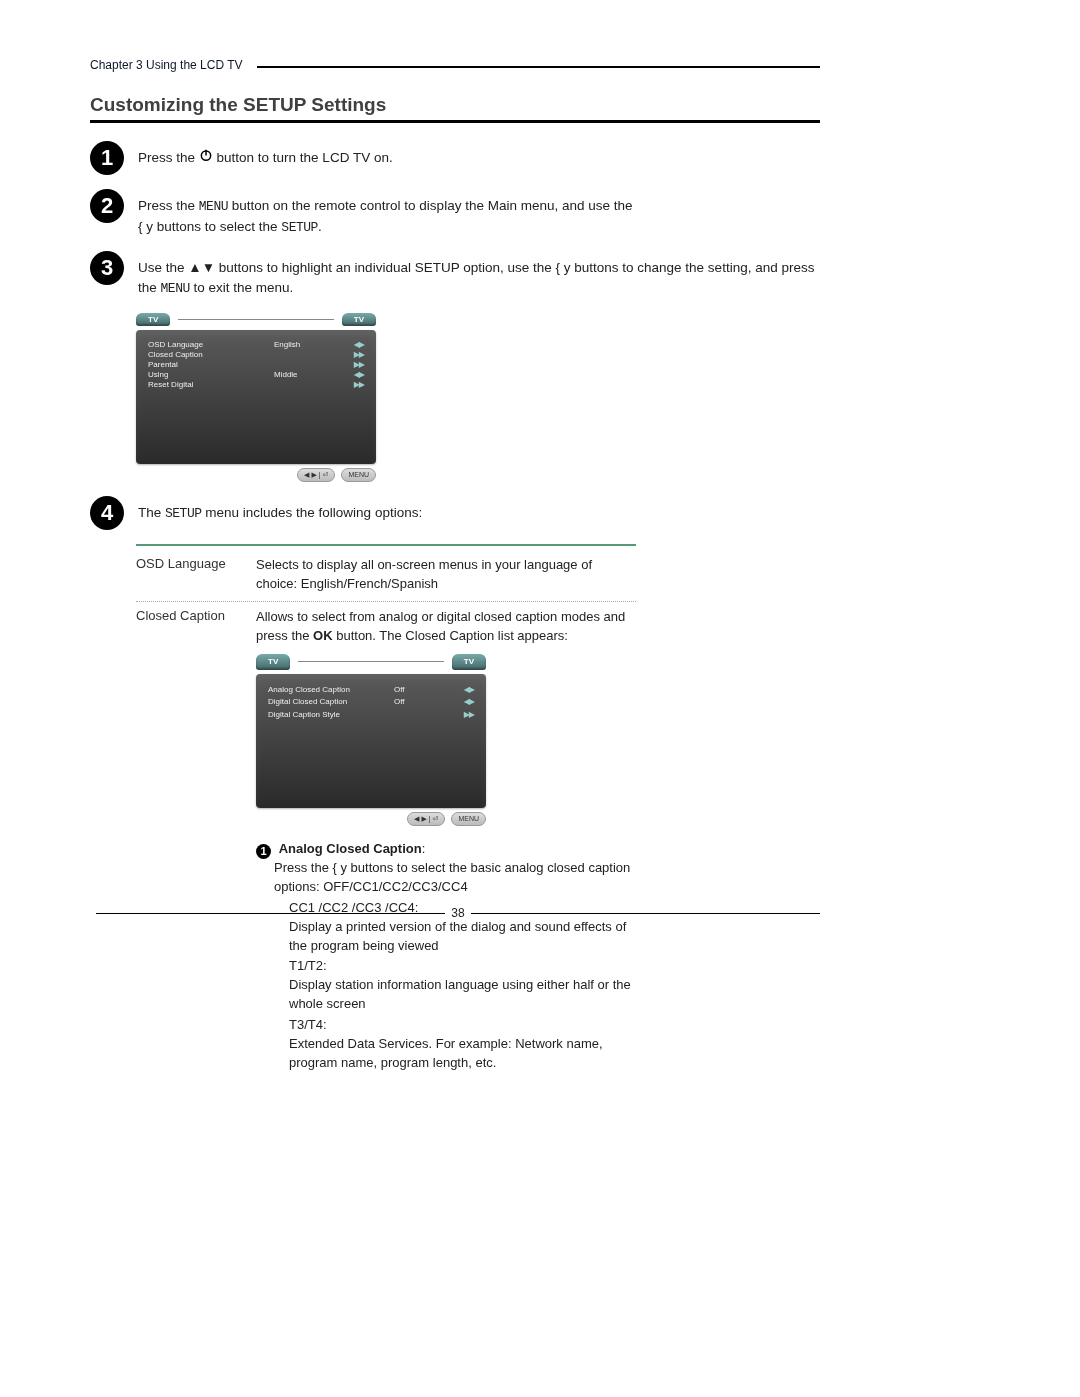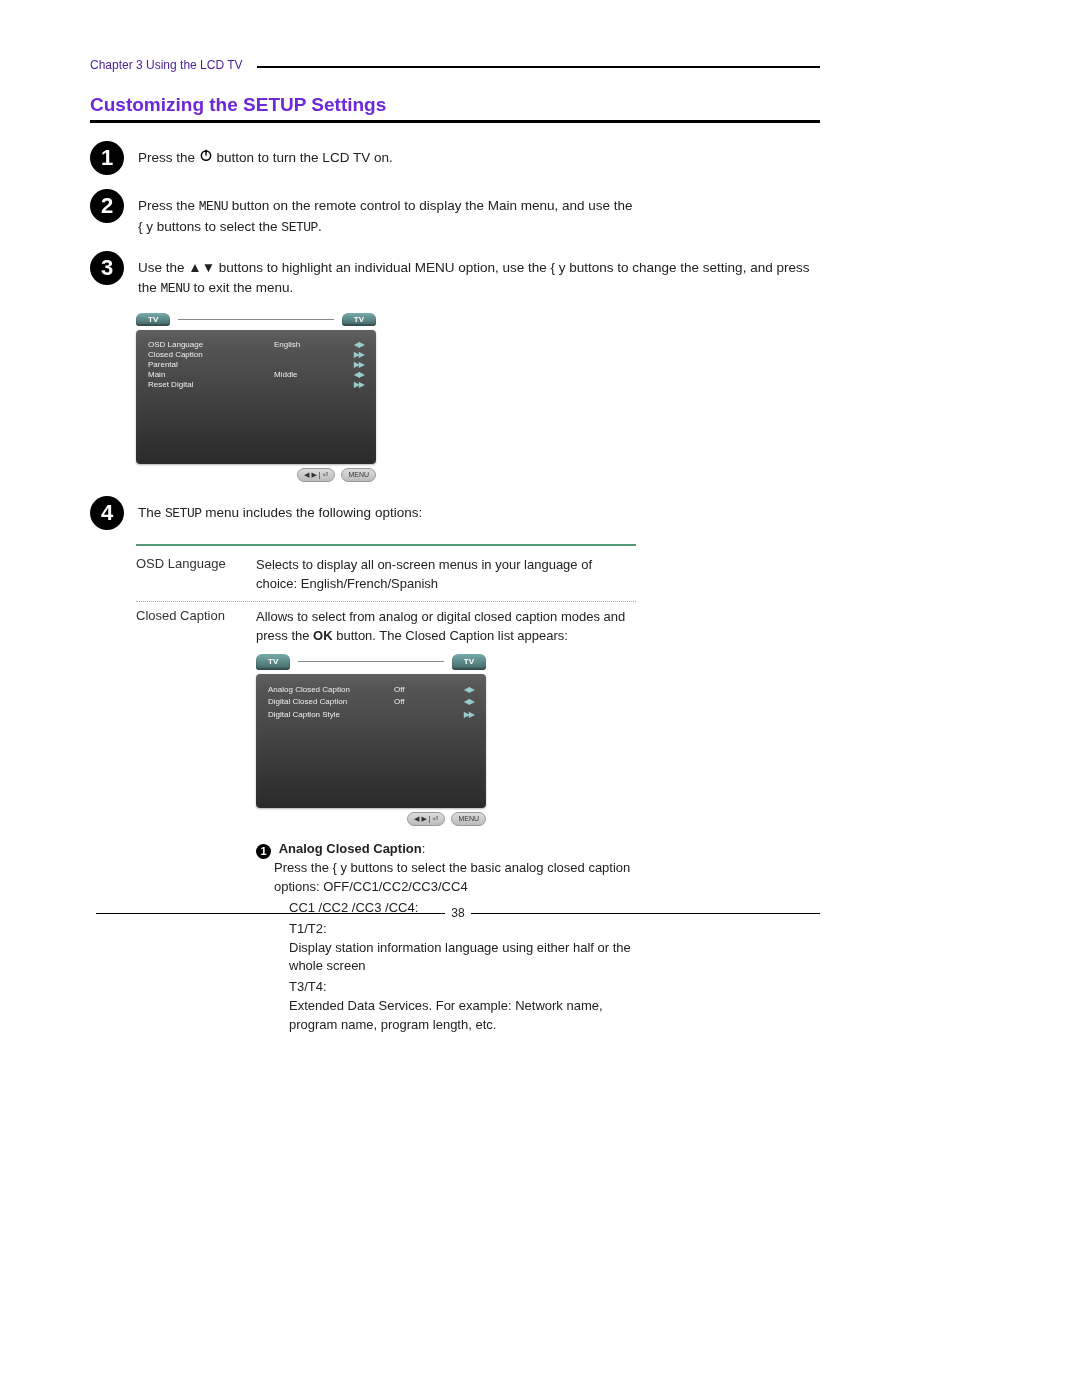--- a/index.html
+++ b/index.html
@@ -23,34 +23,34 @@
     top: 58px;
     bottom: 462px;
   }
   .header-row {
     display: flex;
     align-items: center;
     margin-bottom: 22px;
   }
   .header-row .chapter {
     font-size: 12px;
-    color: #4c1d95;
+    color: #0f172a;
     white-space: nowrap;
   }
   .header-row .rule {
     flex: 1;
     border-top: 2px solid #000;
     margin-left: 14px;
     margin-top: 3px;
   }
   h1.title {
     font-size: 19px;
     font-weight: bold;
     margin: 8px 0 4px 0;
-    color: #6d28d9;
+    color: #404040;
   }
   .title-rule {
     border-top: 3px solid #000;
     margin-bottom: 18px;
   }
   .step {
     display: flex;
     align-items: flex-start;
     margin-bottom: 14px;
   }
@@ -230,21 +230,21 @@
       <div class="step-num">2</div>
       <div class="step-body">
         <span>Press the </span><span class="menu-font">MENU</span><span> button on the remote control to display the Main menu, and use the </span><br>
         <span>{ y</span><span>  buttons to select the </span><span class="menu-font">SETUP</span><span>.</span>
       </div>
     </div>
 
     <div class="step">
       <div class="step-num">3</div>
       <div class="step-body">
-        <span>Use the </span><span>▲▼</span><span> buttons to highlight an individual MENU option, use the  </span><span>{ y</span><span>  buttons to change the setting, and press the </span><span class="menu-font">MENU</span><span> to exit the menu.</span>
+        <span>Use the </span><span>▲▼</span><span> buttons to highlight an individual SETUP option, use the  </span><span>{ y</span><span>  buttons to change the setting, and press the </span><span class="menu-font">MENU</span><span> to exit the menu.</span>
       </div>
     </div>
 
     <div class="osd">
       <div class="osd-tabs">
         <div class="osd-tab">TV</div>
         <div class="osd-tab-line"></div>
         <div class="osd-tab">TV</div>
       </div>
       <div class="osd-body">
@@ -258,21 +258,21 @@
               <span class="lbl">Closed Caption</span>
               <span class="val"></span>
               <span class="arr">▶▶</span>
             </div>
             <div class="osd-row">
               <span class="lbl">Parental</span>
               <span class="val"></span>
               <span class="arr">▶▶</span>
             </div>
             <div class="osd-row">
-              <span class="lbl">Main</span>
+              <span class="lbl">Using</span>
               <span class="val">Middle</span>
               <span class="arr">◀▶</span>
             </div>
             <div class="osd-row">
               <span class="lbl">Reset Digital</span>
               <span class="val"></span>
               <span class="arr">▶▶</span>
             </div>
           </div>
       </div>
@@ -335,20 +335,21 @@
           </div>
 
           <div>
             <span class="circ-small">1</span>
             <span class="subhead">Analog Closed Caption</span>:<br>
             <div class="indent1">
               <span>Press the </span><span>{ y</span><span>  buttons to select the basic analog closed caption options: OFF/CC1/CC2/CC3/CC4</span>
             </div>
             <div class="indent2 cc-entry">
               <span>CC1 /CC2 /CC3 /CC4:</span><br>
+              <span>Display a printed version of the dialog and sound effects of the program being viewed</span>
             </div>
             <div class="indent2 cc-entry">
               <span>T1/T2:</span><br>
               <span>Display station information language using either half or the whole screen</span>
             </div>
             <div class="indent2 cc-entry">
               <span>T3/T4:</span><br>
               <span>Extended Data Services. For example: Network name, program name, program length, etc.</span>
             </div>
           </div>

